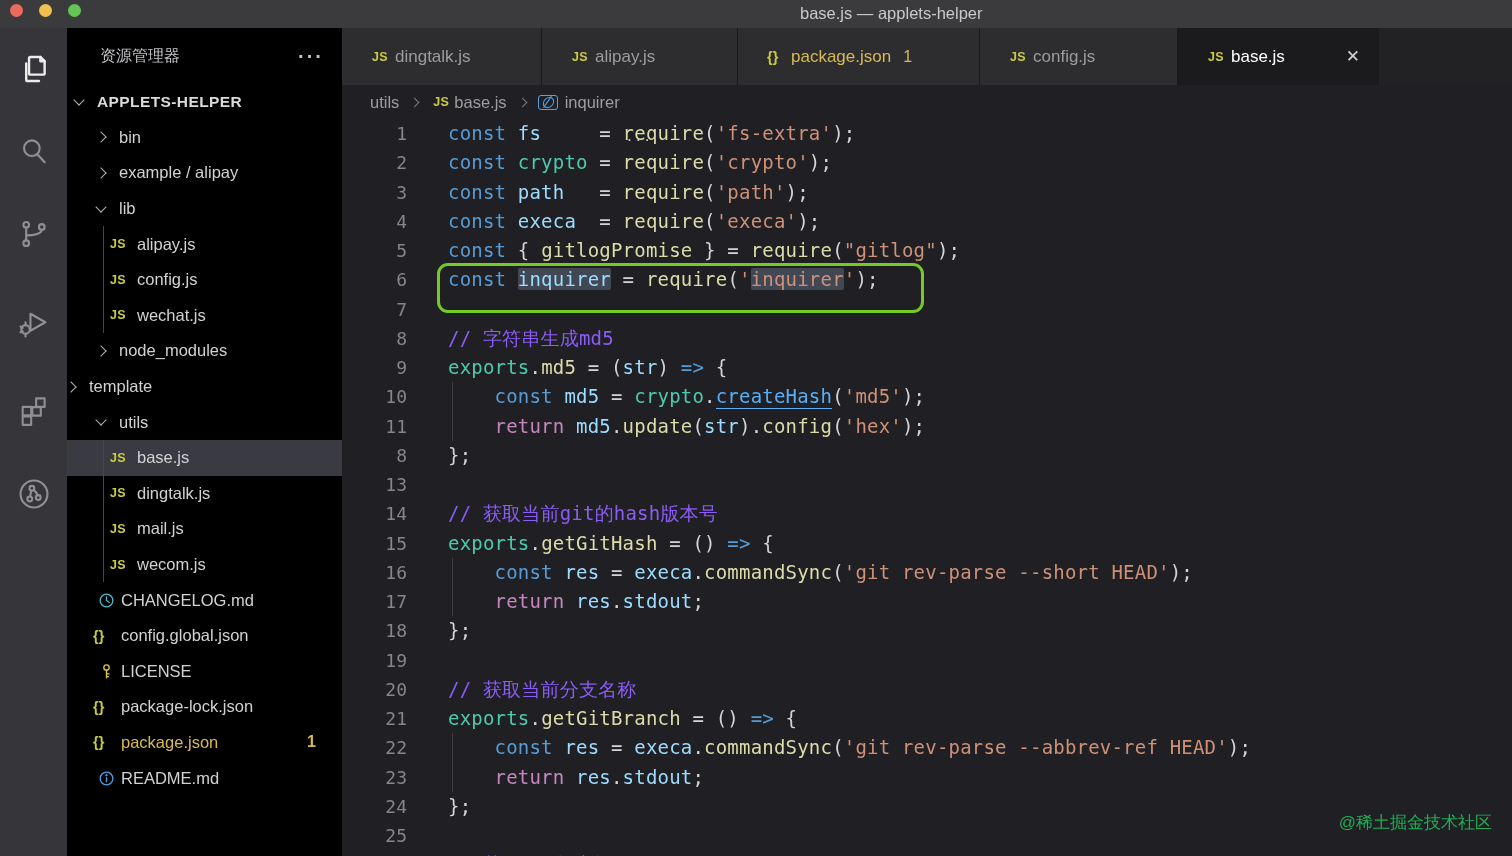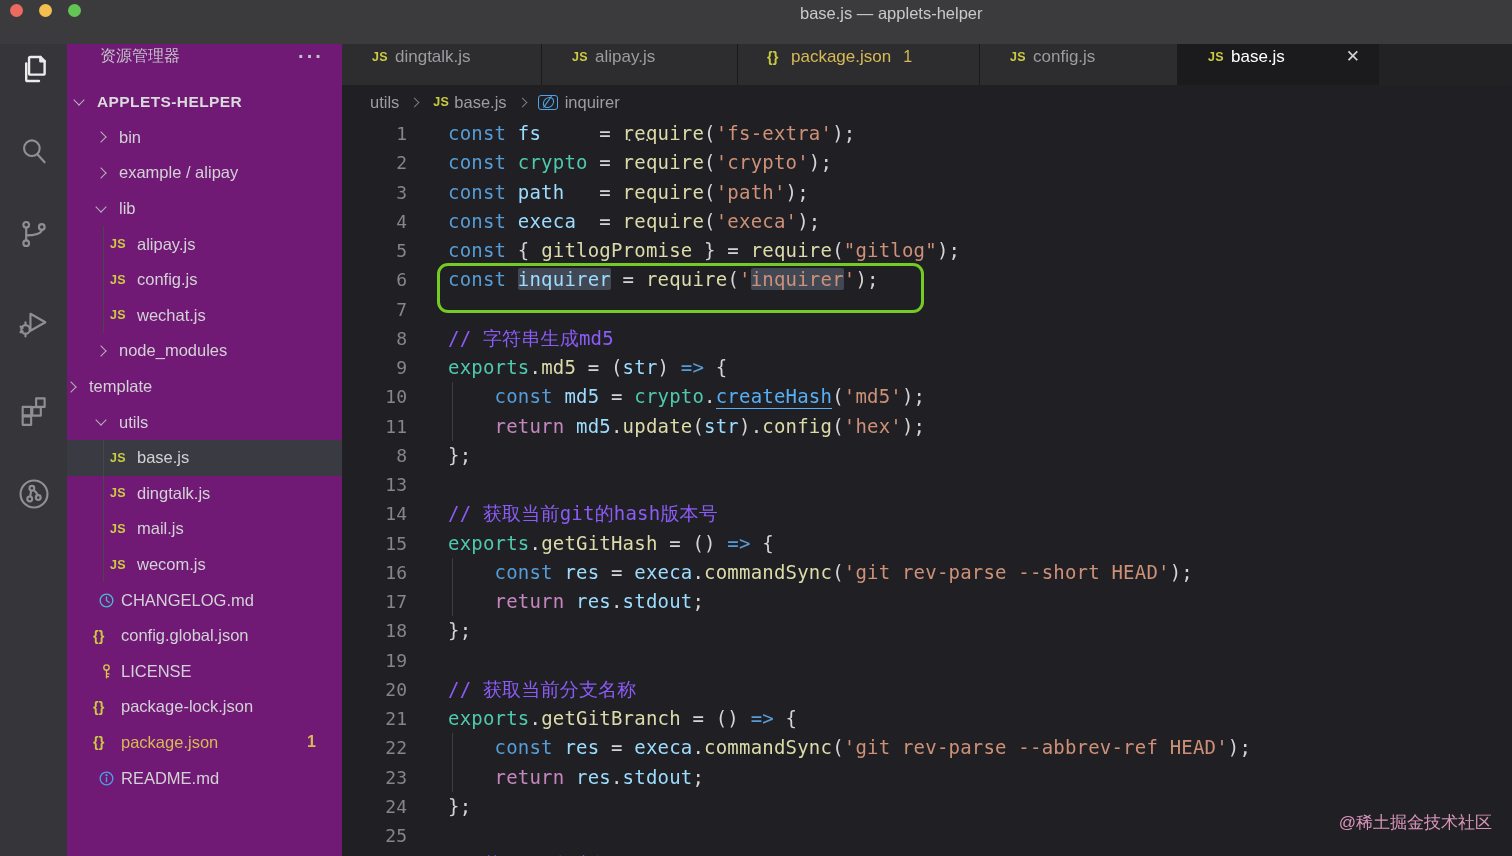--- a/index.html
+++ b/index.html
@@ -1,38 +1,38 @@
 <!DOCTYPE html>
 <html><head>
 <meta charset="utf-8">
 <style>
   *{margin:0;padding:0;box-sizing:border-box}
   html,body{width:1512px;height:856px;overflow:hidden;background:#202024;
     font-family:"Liberation Sans","DejaVu Sans",sans-serif;-webkit-font-smoothing:antialiased}
 
   
-  .titlebar{position:absolute;left:0;top:0;width:1512px;height:44px;background:#3b3b3e;z-index:30}
+  .titlebar{position:absolute;left:0;top:0;width:1512px;height:28px;background:#3b3b3e;z-index:30}
   .tl{position:absolute;top:4px;width:13px;height:13px;border-radius:50%}
   .tl.red{left:10px;background:#ed6a5e}
   .tl.yellow{left:39px;background:#f5bf4f}
   .tl.green{left:68px;background:#62c554}
   .wtitle{position:absolute;top:4px;left:800px;font-size:16.5px;color:#c9c9cc;white-space:nowrap}
 
   
   .main{position:absolute;left:0;top:28px;width:1512px;height:828px}
 
   
   .activitybar{position:absolute;left:0;top:0;width:67px;height:828px;background:#35353a}
   .ab-icon{position:absolute;left:50%;transform:translateX(-50%);width:38px;height:38px;
     display:flex;align-items:center;justify-content:center;cursor:pointer}
   .ab-icon svg{width:34px;height:34px;stroke:#8f8f94;fill:none;stroke-width:1.5;stroke-linecap:round;stroke-linejoin:round}
   .ab-icon.active svg{stroke:#ececec;stroke-width:1.7}
 
   
-  .sidebar{position:absolute;left:67px;top:0;width:275px;height:828px;background:#701a75}
+  .sidebar{position:absolute;left:67px;top:0;width:275px;height:828px;background:#000000}
   .sb-header{height:56px;display:flex;align-items:center;padding:0 18px 0 33px}
   .sb-title{font-size:16px;color:#c3c3c7;flex:1}
   .sb-more{color:#c3c3c7;font-size:20px;letter-spacing:2px;font-weight:700;cursor:pointer}
   .trow{position:relative;display:flex;align-items:center;height:35.6px;cursor:pointer;color:#d2d2d5;font-size:16.5px}
   .trow.sel{background:#3a3a42}
   .trow .tlabel{white-space:nowrap}
   .trow .tlabel.mod{color:#d7ba55}
   .proj{font-weight:700;font-size:15.5px;letter-spacing:.4px;color:#dadadd}
   .chev{display:inline-block;width:8px;height:8px;border-right:1.6px solid #b4b4b8;border-bottom:1.6px solid #b4b4b8;
     margin-right:14px;flex:none}
@@ -80,21 +80,21 @@
   .t-r{color:#c586c0}.t-p{color:#d4d4d4}.t-c{color:#8b5cf6}
   .t-fd{color:#dcdcaa;position:relative}
   .t-fd::after{content:"...";position:absolute;left:3px;bottom:-7px;color:#cfcfcf;font-size:13px;letter-spacing:1px}
   .t-ld{color:#58aff5;border-bottom:1.6px solid #58aff5;padding-bottom:1px}
   .t-vh{color:#9cdcfe;background:#414854;border-radius:2px}
   .t-sh{color:#ce9178;background:#414854;border-radius:2px}
 
   .annotation-box{position:absolute;left:95px;top:235px;width:487px;height:50px;
     border:3.5px solid #74cb23;border-radius:11px;pointer-events:none;z-index:5}
 
-  .watermark{position:absolute;right:20px;bottom:22px;color:#f9a8d4;font-size:17px;opacity:.85;z-index:40}
+  .watermark{position:absolute;right:20px;bottom:22px;color:#22c55e;font-size:17px;opacity:.85;z-index:40}
 </style>
 </head>
 <body>
 
 <div class="titlebar">
   <span class="tl red"></span>
   <span class="tl yellow"></span>
   <span class="tl green"></span>
   <span class="wtitle">base.js — applets-helper</span>
 </div>

